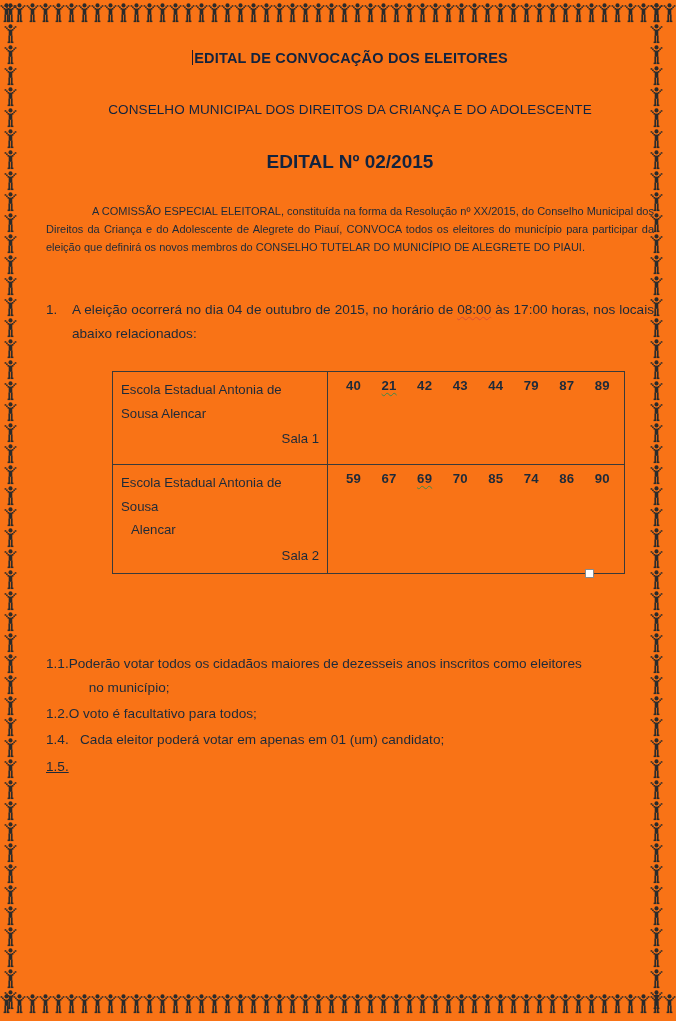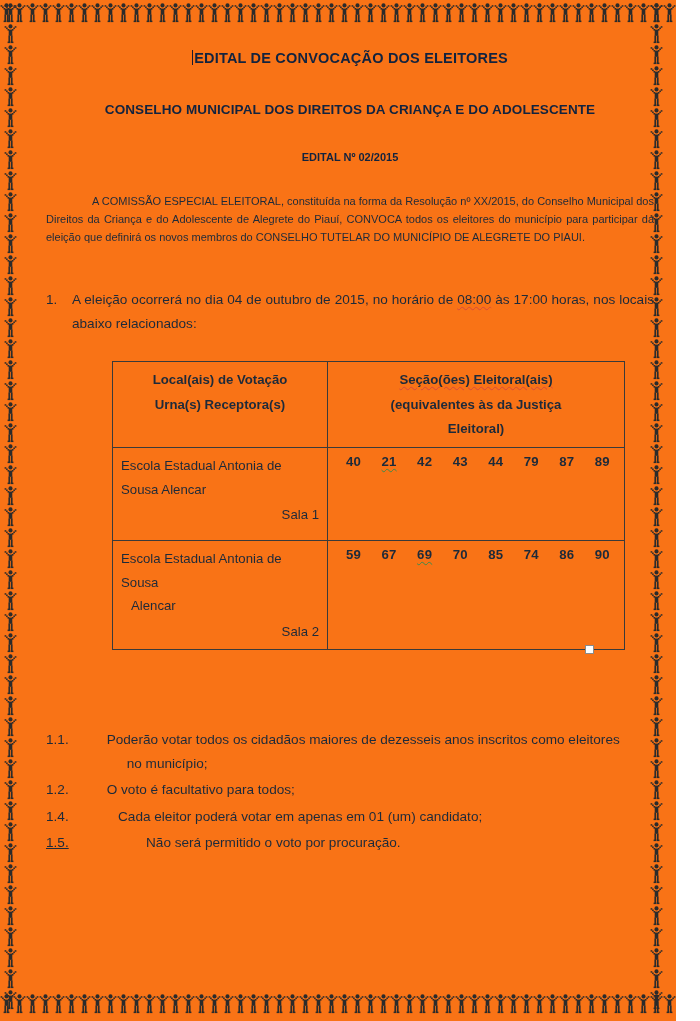--- a/index.html
+++ b/index.html
@@ -60,28 +60,28 @@
   h1.title {
     font-size: 14.5px;
     font-weight: bold;
     text-align: center;
     color: #12233f;
     margin: 22px 0 0 0;
     letter-spacing: 0.2px;
   }
   h2.subtitle {
     font-size: 13.5px;
-    font-weight: bold;
+    font-weight: normal;
     text-align: center;
     color: #12233f;
     margin: 36px 0 0 0;
     letter-spacing: 0.1px;
   }
   h3.edital-no {
-    font-size: 11px;
+    font-size: 19px;
     font-weight: bold;
     text-align: center;
     color: #12233f;
     margin: 34px 0 0 0;
   }
 
   p.lead {
     font-size: 11px;
     color: #1d2a3a;
     text-align: justify;
@@ -174,21 +174,20 @@
   }
 
   
   .sublist { margin: 78px 0 0 0; }
   .sub {
     display: flex;
     font-size: 13.6px;
     color: #1d2a3a;
     line-height: 1.72;
     margin-bottom: 3px;
-    gap: 38px;
   }
   .sub .num { flex: 0 0 auto; }
   .sub .txt { flex: 1 1 auto; text-align: justify; }
   .sub .txt .cont { display: block; padding-left: 20px; }
   .sub.wide .num { flex: 0 0 34px; }
   .sub.wider .num { flex: 0 0 62px; text-decoration: underline; }
 </style>
 </head>
 <body>
 
@@ -3478,31 +3477,20 @@
     <p class="lead">A COMISSÃO ESPECIAL ELEITORAL, constituída na forma da  Resolução nº XX/2015, do Conselho Municipal dos Direitos da Criança e do Adolescente de Alegrete do Piauí, CONVOCA todos os eleitores do município para participar da eleição que definirá os novos membros do CONSELHO TUTELAR DO MUNICÍPIO DE ALEGRETE DO PIAUI.</p>
 
     <div class="item1">
       <span class="num">1.</span>
       <span class="txt"><span>A eleição ocorrerá no dia 04 de outubro de 2015, no horário de </span><span class="spell">08:00</span><span> às 17:00 horas, nos locais abaixo relacionados:</span></span>
     </div>
 
     <div class="tbl-wrap">
       <table class="votacao">
         <tbody>
-          <tr>
-            <td class="col-local hd">
-              <div>Local(ais) de Votação</div>
-              <div>Urna(s) Receptora(s)</div>
-            </td>
-            <td class="col-secao hd">
-              <div class="spell">Seção(ões) Eleitoral(ais)</div>
-              <div>(equivalentes às da Justiça</div>
-              <div>Eleitoral)</div>
-            </td>
-          </tr>
 
           <tr>
             <td class="col-local body-local">
               <span>Escola Estadual Antonia de Sousa</span>
               <span>Alencar</span>
               <span class="sala">Sala 1</span>
             </td>
             <td class="col-secao body-secao">
               <div class="nums">
                 <span>40</span>
@@ -3554,18 +3542,17 @@
       </div>
 
 
       <div class="sub wide">
         <span class="num">1.4.</span>
         <span class="txt">Cada eleitor poderá votar em apenas em 01 (um) candidato;</span>
       </div>
 
       <div class="sub wider">
         <span class="num">1.5.</span>
-        <span class="txt">Não será permitido o voto por procuração.</span>
       </div>
 
     </div>
   </div>
 </div>
 
 </body></html>

